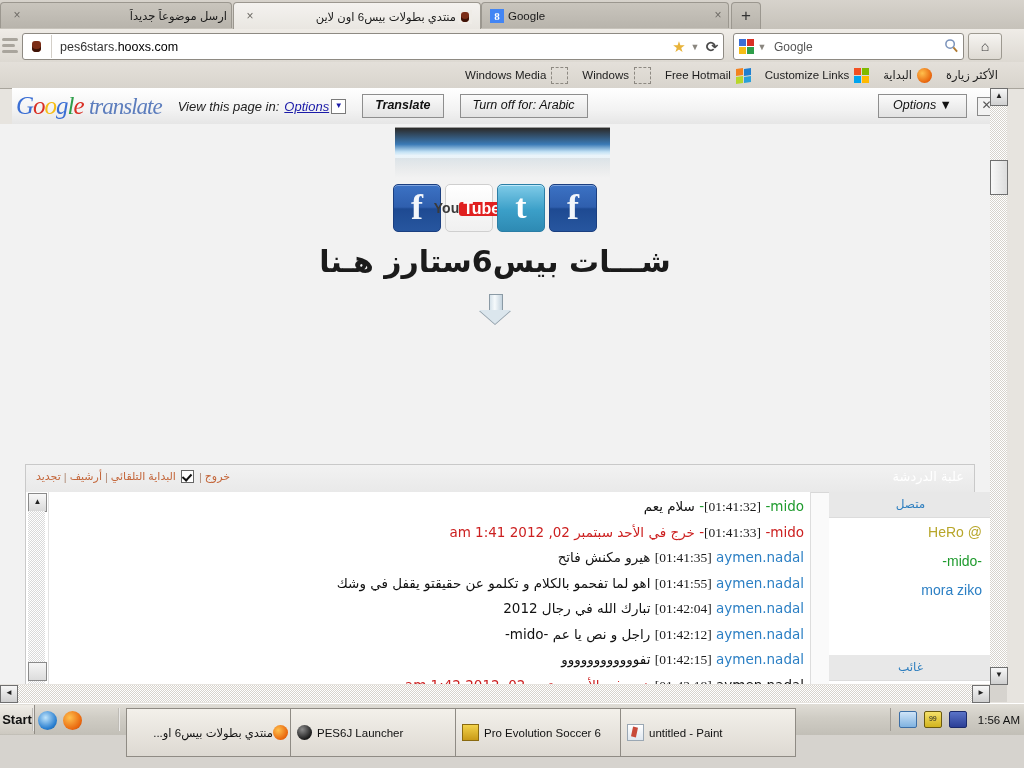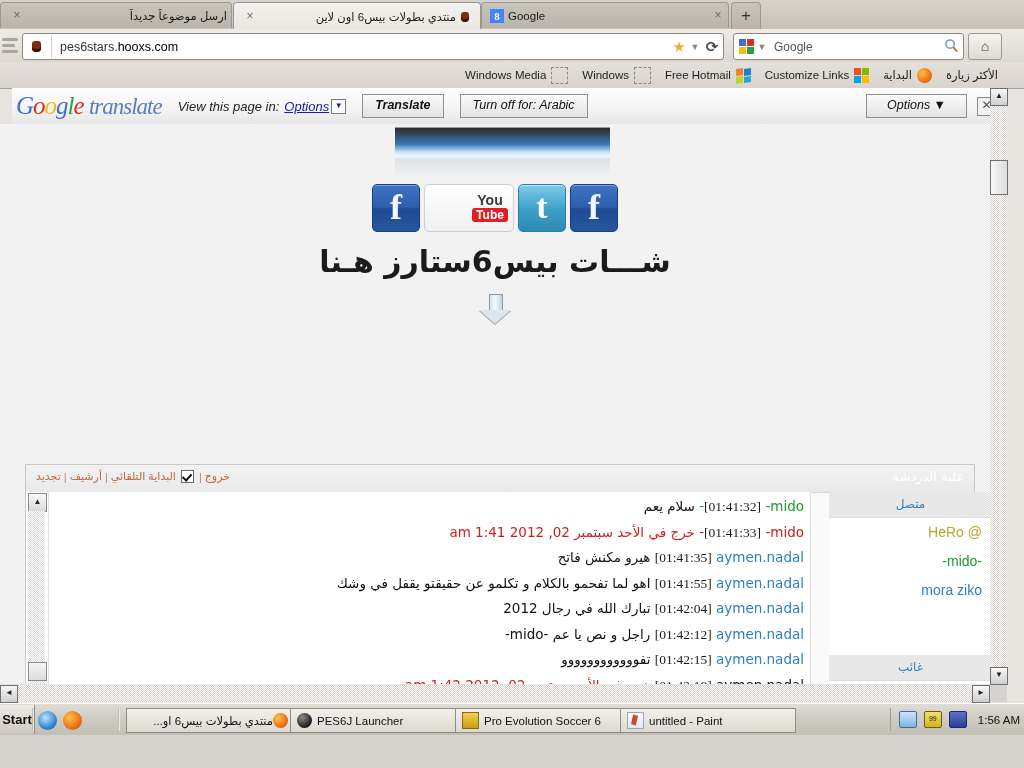--- a/index.html
+++ b/index.html
@@ -100,43 +100,43 @@
   .glogo .b1{color:#3b6fd4;} .glogo .r{color:#d93025;} .glogo .y{color:#f6bd16;}
   .glogo .g{color:#2e9e4a;} .glogo .tw{color:#5c7dbd;font-size:23px;}
   .gtlabel{margin-left:16px;font-size:13px;color:#222;}
   .gtlang{margin-left:5px;font-size:13px;color:#1a1aa8;text-decoration:underline;}
   .gtlangbtn{margin-left:2px;width:13px;height:13px;border:1px solid #7a7a7a;background:#fff;
     font-size:8px;line-height:12px;text-align:center;color:#1a1aa8;}
   .gtbtn{margin-left:16px;height:22px;padding:0 12px;border:1px solid #8e8e8e;
     background:linear-gradient(#fbfbfb,#e2e2e2);font-size:12.5px;line-height:21px;color:#111;}
   .gtbtn.strong{font-weight:bold;}
   .gtright{margin-left:auto;display:flex;align-items:center;padding-right:6px;}
-  .optbtn{height:22px;padding:0 20px;border:1px solid #8e8e8e;
+  .optbtn{height:22px;padding:0 14px;border:1px solid #8e8e8e;
     background:linear-gradient(#fbfbfb,#e2e2e2);font-size:12.5px;line-height:21px;color:#111;}
   .closex{margin-left:10px;width:17px;height:17px;border:1px solid #8a8a8a;background:#f2f2f2;
     text-align:center;line-height:15px;font-size:12px;color:#555;}
 
   
   .viewport{position:absolute;left:0;top:124px;width:990px;height:560px;
     background:#f2f2f2;overflow:hidden;}
   .headerimg{position:absolute;left:395px;top:0px;width:215px;height:45px;
     background:linear-gradient(#f2f2f2 0%,#f2f2f2 6%,#1b1b1b 10%,#2a6fb0 45%,#bfe0f5 62%,#e9f4fb 70%,#f2f2f2 100%);
     opacity:.92;border-radius:2px;}
   .headerimg2{position:absolute;left:395px;top:34px;width:215px;height:20px;
     background:linear-gradient(#cfd6da,#f2f2f2);opacity:.55;}
   .socialrow{position:absolute;left:0;top:60px;width:990px;display:flex;justify-content:center;gap:4px;}
   .sq{width:46px;height:46px;border-radius:5px;position:relative;}
   .sq-fb{background:linear-gradient(#3c72c4 0%,#2f5fae 48%,#1e4a92 52%,#27569f 100%);
     border:1px solid #1b3f80;box-shadow:inset 0 1px 0 #7ea4de;}
   .sq-fb::after{content:"f";position:absolute;left:50%;top:50%;transform:translate(-50%,-52%);
     font-family:"Liberation Serif","DejaVu Serif",serif;font-weight:bold;font-size:36px;color:#f2f6fb;line-height:36px;}
   .sq-yt{background:linear-gradient(#ffffff,#f0f0f0);border:1px solid #cfcfcf;
-    display:flex;flex-direction:column;align-items:center;justify-content:center;padding-left:42px;}
+    display:flex;flex-direction:row;align-items:center;justify-content:center;}
   .sq-yt .you{font-family:"Liberation Sans",sans-serif;font-weight:bold;font-size:14px;color:#3a3a3a;line-height:13px;}
-  .sq-yt .tube{background:#e02020;color:#fff;font-weight:bold;font-size:12px;line-height:14px;
+  .sq-yt .tube{background:#e02020;color:#fff;font-weight:bold;font-size:16px;line-height:14px;
     padding:0 4px;border-radius:3px;margin-top:1px;}
   .sq-tw{background:linear-gradient(#7fcbe8,#3b9fc8 55%,#2e8ab3);border:1px solid #2b7ea6;
     box-shadow:inset 0 1px 0 #bfe9fa;}
   .sq-tw::after{content:"t";position:absolute;left:50%;top:50%;transform:translate(-50%,-52%);
     font-family:"Liberation Serif","DejaVu Serif",serif;font-weight:bold;font-size:34px;color:#fff;line-height:34px;}
   .chatheading{position:absolute;left:0;top:120px;width:990px;text-align:center;
     font-size:30px;color:#1b1b1b;font-family:"DejaVu Sans","Liberation Sans",sans-serif;
     direction:rtl;font-weight:bold;}
   .arrowdown{position:absolute;left:0;top:168px;width:990px;text-align:center;}
   .arrowdown .ad{display:inline-block;width:34px;height:34px;position:relative;}
@@ -209,21 +209,21 @@
     background:linear-gradient(#efece6,#cdc9c1);border-right:1px solid #908c85;
     font-weight:bold;font-size:13px;line-height:29px;text-align:center;color:#111;}
   .qlaunch{position:absolute;left:38px;top:4px;height:24px;display:flex;align-items:center;gap:6px;}
   .qlaunch .qi{width:19px;height:19px;border-radius:50%;}
   .qi-ie{background:radial-gradient(circle at 40% 35%,#bfe4fb,#2a7fd0 65%,#12538f);}
   .qi-fx{background:radial-gradient(circle at 35% 35%,#ffc04d,#e8640c 70%,#8f3604);}
   .tasksep{position:absolute;top:4px;width:2px;height:23px;
     background:linear-gradient(90deg,#a9a59d,#ffffff);}
   .task{position:absolute;top:4px;height:23px;border:1px solid #8f8b84;
     background:linear-gradient(#f3f0ea,#ddd9d2);display:flex;align-items:center;
-    padding:0 6px;font-size:11.5px;color:#111;overflow:hidden;white-space:nowrap;}
+    padding:12px 6px;font-size:11.5px;color:#111;overflow:hidden;white-space:nowrap;}
   .task .ti{width:15px;height:15px;flex:0 0 15px;margin-right:5px;}
   .ti-fx{border-radius:50%;background:radial-gradient(circle at 35% 35%,#ffc04d,#e8640c 70%,#8f3604);}
   .ti-pes{border-radius:50%;background:radial-gradient(circle at 35% 30%,#8c8c8c,#1b1b1b 70%);}
   .ti-pes6{background:linear-gradient(#f3d24a,#c99a18);border:1px solid #8a6a10;}
   .ti-paint{background:linear-gradient(#ffffff,#dfe7ef);border:1px solid #9aa7b3;position:relative;}
   .ti-paint::after{content:"";position:absolute;left:4px;top:2px;width:5px;height:10px;
     background:#c84a3a;transform:rotate(12deg);}
   .tray{position:absolute;right:4px;top:4px;height:23px;display:flex;align-items:center;gap:7px;
     border-left:1px solid #a09c95;padding-left:8px;}
   .trayico{width:16px;height:15px;}

